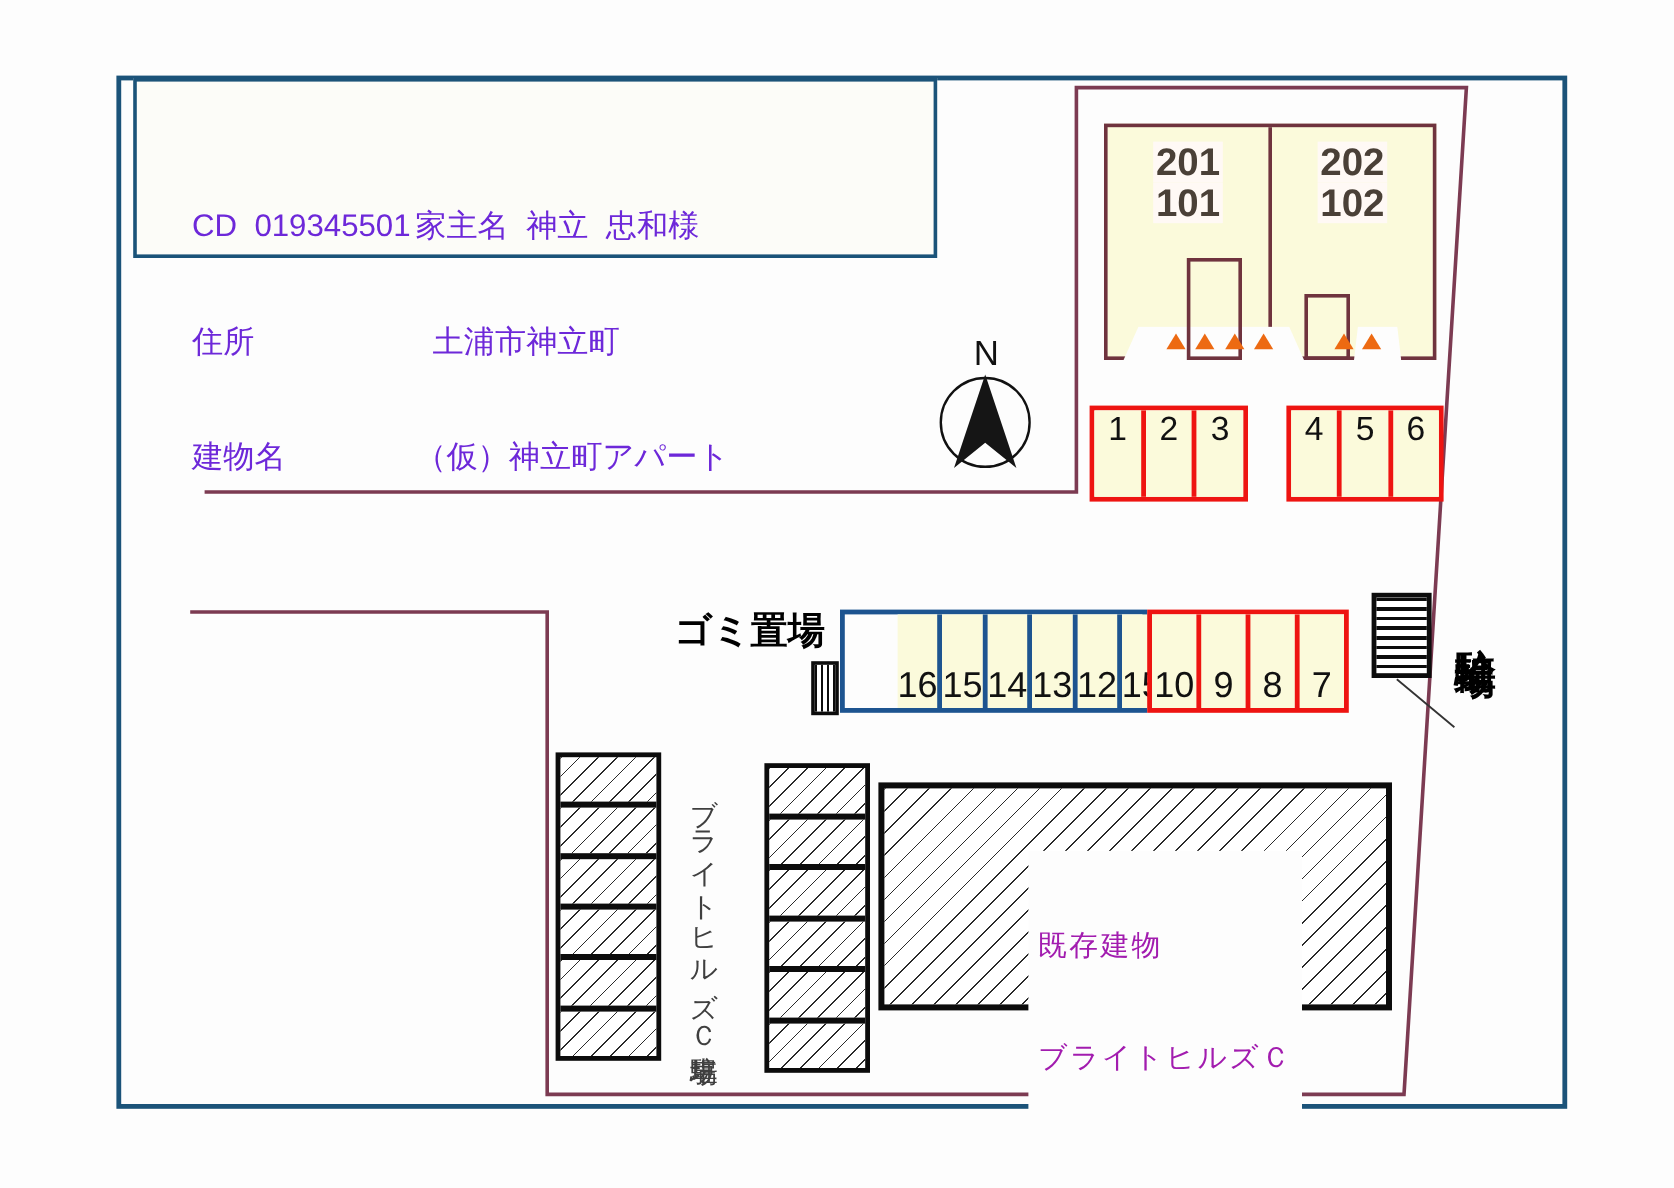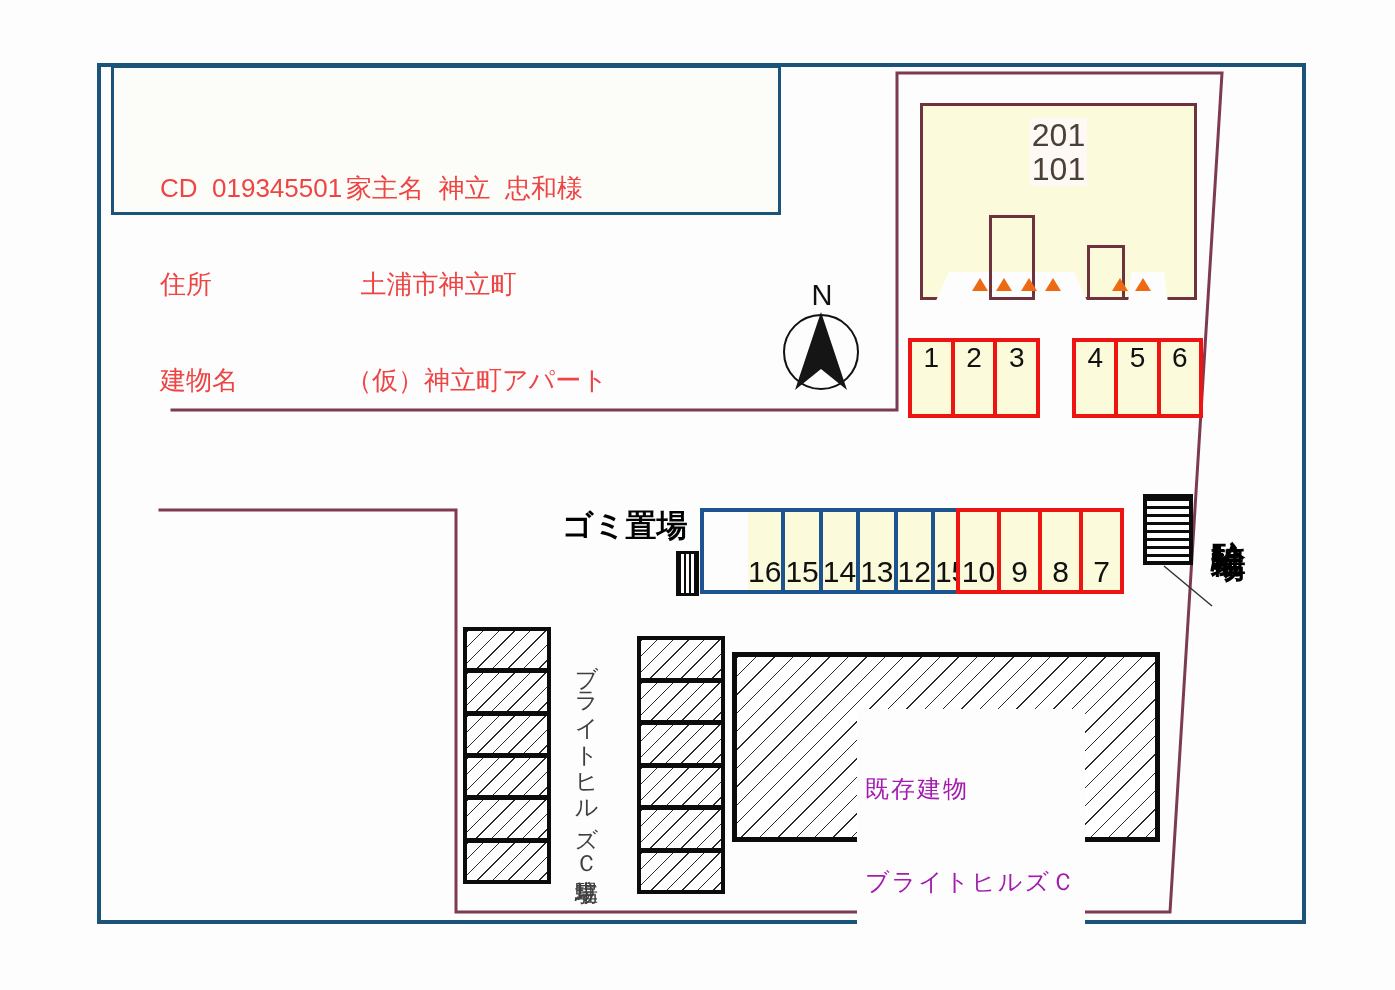--- a/index.html
+++ b/index.html
@@ -16,38 +16,38 @@
     border:4px solid var(--outer-border); box-sizing:border-box;
   }
 
   
   .info-box{
     position:absolute; left:111px; top:65px; width:670px; height:150px;
     border:3px solid var(--outer-border); box-sizing:border-box;
     background:#FCFCF8;
   }
   .info-col{position:absolute; top:40px; font-size:26px; line-height:32px;
-    font-weight:500; white-space:pre; color:#ef4444;}
+    font-weight:500; white-space:pre; color:#6d28d9;}
   .col-left{left:46px;}
   .col-right{left:232px;}
 
   
   .compass-n{position:absolute; left:806px; top:279px; width:32px; text-align:center;
     font-size:29px; color:#111; font-weight:500;}
 
   
   .building{
     position:absolute; left:920px; top:103px; width:277px; height:197px;
     border:3px solid var(--building-outline); box-sizing:border-box;
     background:var(--fill-cream); display:flex;
   }
   .unit{flex:1; position:relative;}
   .unit + .unit{border-left:3px solid var(--building-outline);}
   .unit-label{position:absolute; left:0; right:0; top:12px; text-align:center;
-    font-size:32px; line-height:34px; font-weight:400; color:#4a4037;}
+    font-size:32px; line-height:34px; font-weight:700; color:#4a4037;}
   .unit-label span{display:inline-block; background:#fff9f5; padding:0 2px;}
   .recess{position:absolute; background:#FDFDFD; z-index:2;
     clip-path:polygon(0 100%,9% 0,91% 0,100% 100%);}
   .recess-a{left:12px; top:166px; width:153px; height:31px;}
   .recess-b{left:205px; top:166px; width:40px; height:31px;}
   .stair{position:absolute; border:3px solid var(--building-outline);
     box-sizing:border-box; background:transparent; z-index:3;}
   .stair-a{left:66px; top:109px; width:46px; height:85px;}
   .stair-b{left:164px; top:139px; width:38px; height:55px;}
   .tri{position:absolute; width:0; height:0; top:172px; z-index:4;
@@ -126,20 +126,26 @@
 
   <div class="compass-n">N</div>
 
   <div class="building">
     <div class="unit">
       <div class="unit-label">
         <span>201</span><br>
         <span>101</span>
       </div>
     </div>
+    <div class="unit">
+      <div class="unit-label">
+        <span>202</span><br>
+        <span>102</span>
+      </div>
+    </div>
     <div class="recess recess-a"></div>
     <div class="recess recess-b"></div>
     <div class="stair stair-a"></div>
     <div class="stair stair-b"></div>
     <div class="tri" style="left:49px"></div>
     <div class="tri" style="left:73px"></div>
     <div class="tri" style="left:98px"></div>
     <div class="tri" style="left:122px"></div>
     <div class="tri" style="left:189px"></div>
     <div class="tri" style="left:212px"></div>

